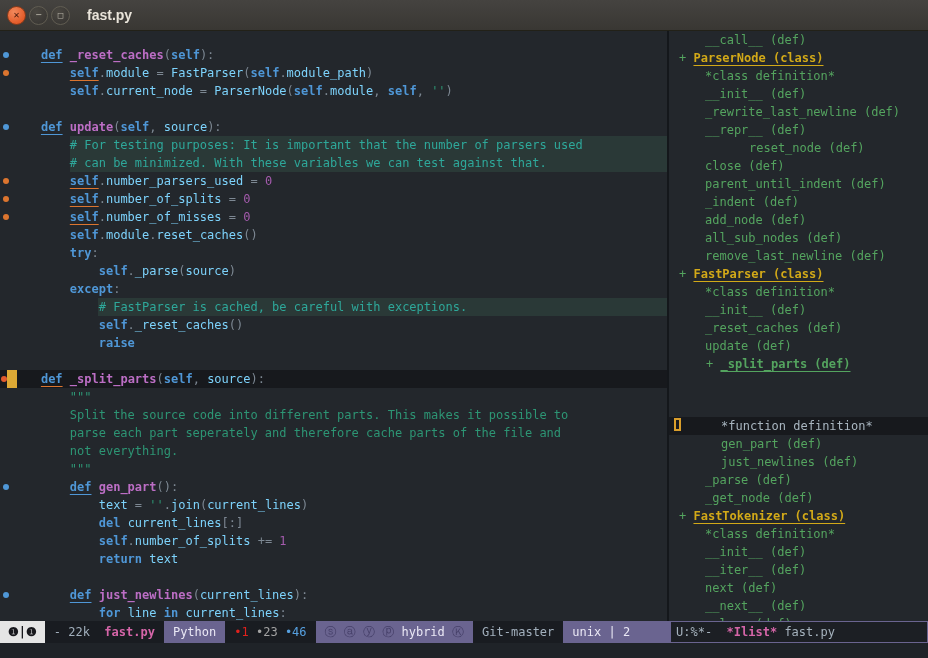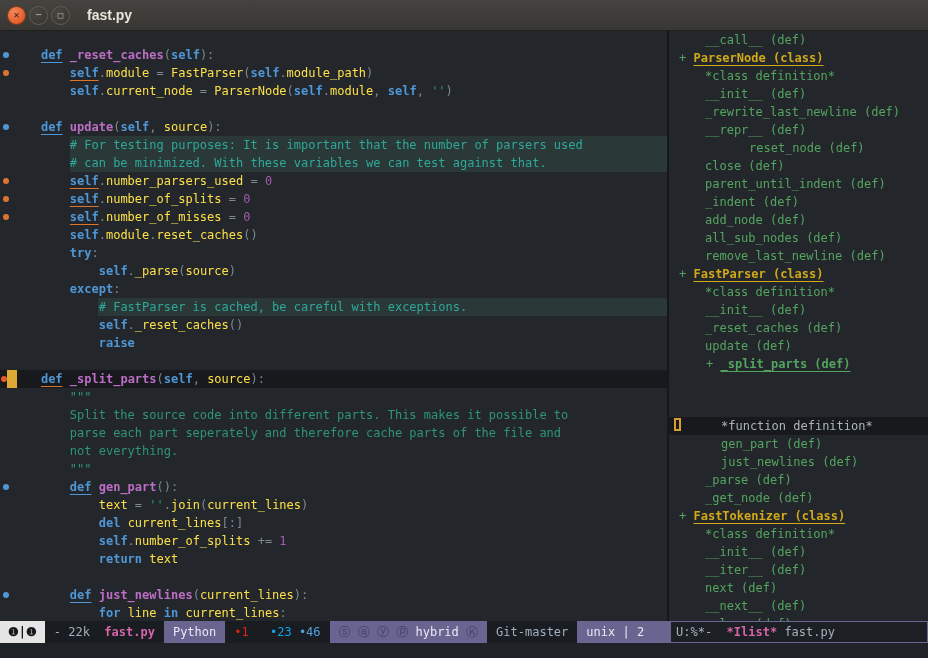--- a/index.html
+++ b/index.html
@@ -37,21 +37,21 @@
   .dot { position:absolute; width:6px; height:6px; border-radius:50%; top:6px; left:3px; }
   .dot.i { background:#4f97d7; }
   .dot.w { background:#dc752f; }
   .dot.wb { background:#e05a2e; left:1px; }
   .fbar { position:absolute; left:7px; top:0; width:10px; height:18px; background:#dda935; }
 
   .tk-kw,.tk-kwui,.tk-kwuw,.tk-slf,.tk-slfw { color:#4f97d7; font-weight:bold; }
   .tk-kwui { text-decoration:underline #4f97d7; text-underline-offset:3px; }
   .tk-kwuw,.tk-slfw { text-decoration:underline #dc752f; text-underline-offset:3px; }
   .tk-fn { color:#bc6ec5; font-weight:bold; }
-  .tk-v { color:#fde047;text-align:center; }
+  .tk-v { color:#7dd3fc;text-align:center; }
   .tk-p { color:#7d8893; }
   .tk-s,.tk-d { color:#2d9574; }
   .tk-n { color:#a45bad; }
   .tk-c { color:#2ea89a; }
 
   
   .orow { height:18px; line-height:18px; font-size:12px; white-space:pre;
           position:relative; color:#54a45f; }
   .orow .pfx { color:#54a45f; }
   .orow.k-class .txt { color:#d2a918; font-weight:bold;
@@ -65,21 +65,21 @@
   
   .modeline { height:22px; flex:none; display:flex; font-size:12px; background:#1e2127; }
   .ml-left { width:670px; flex:none; display:flex; overflow:hidden; }
   .seg { display:flex; align-items:center; padding:0 9px; white-space:pre; }
   .seg.dark { background:#191c21; color:#a2b0bd; }
   .seg.purple { background:#6a6490; color:#eae8f5; }
   .seg.yellow { background:#e5e5e5; color:#17171c; font-weight:bold; padding:0 8px; }
   .seg:last-child { flex:1; }
   .mc-pink { color:#d565a8; font-weight:bold; }
   .mc-red { color:#e0211d; }
-  .mc-orange { color:#0ea5e9;margin-left:14px; }
+  .mc-orange { color:#a3a3a3; }
   .mc-blue { color:#56a0e0; }
   .mc-dimpurple { color:#453f68; }
   .mc-light { color:#eae8f5; }
   .mc-dim { color:#a2b0bd; }
   .ml-right { flex:1; background:#1c1f24; border:1px solid #6a6490;
               display:flex; align-items:center; padding:0 5px;
               color:#a5b2bd; white-space:pre; overflow:hidden; }
 
   
   .echo { height:15px; flex:none; background:#1f2328; }

